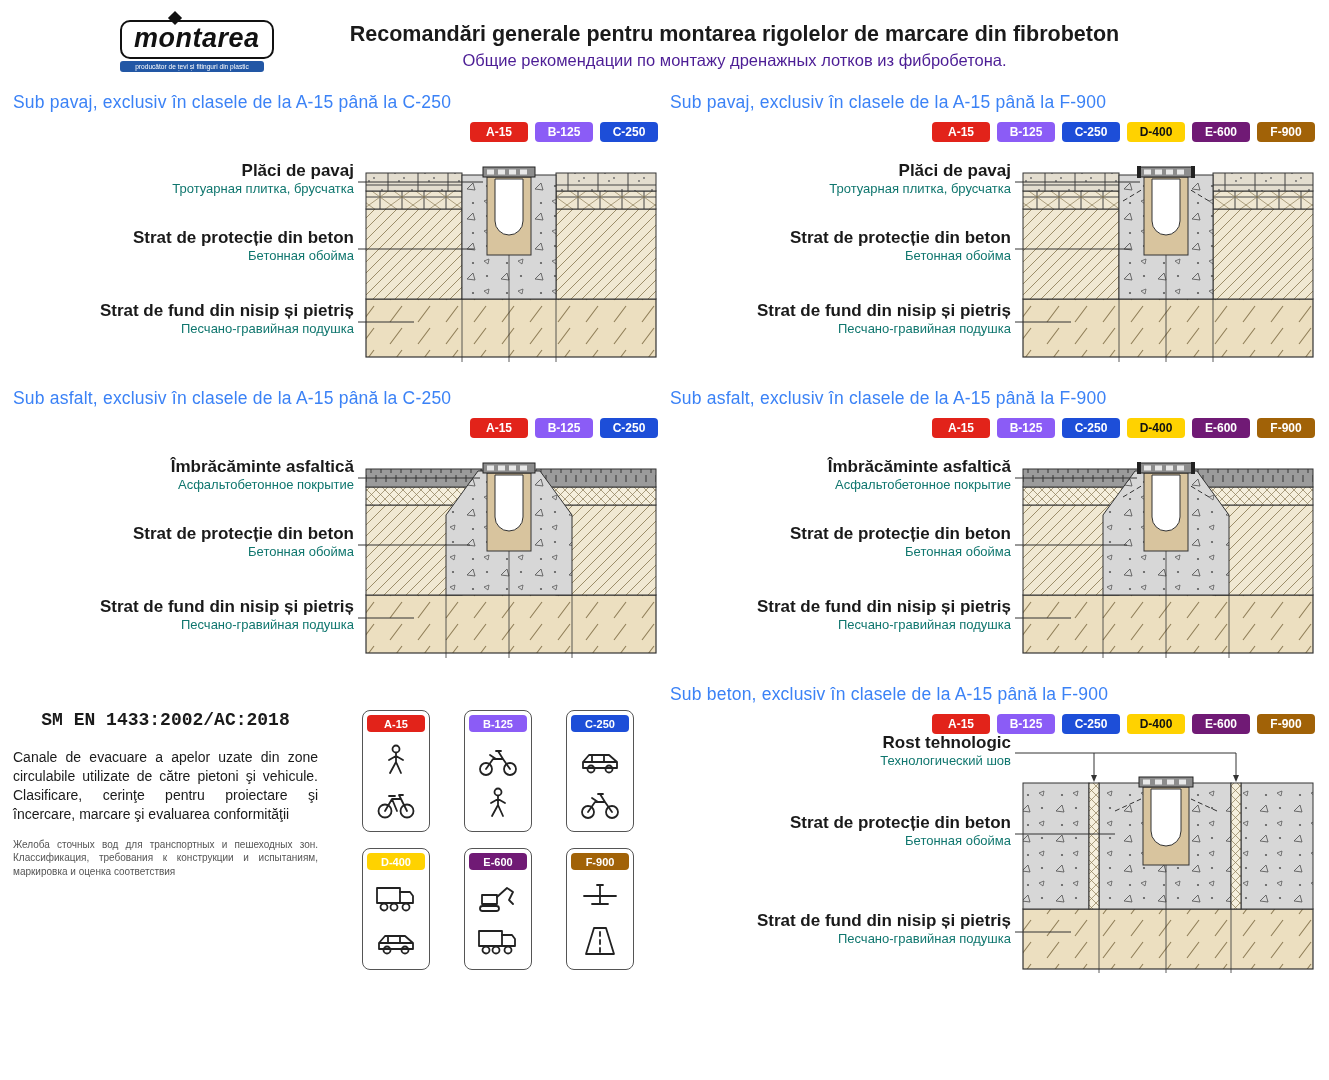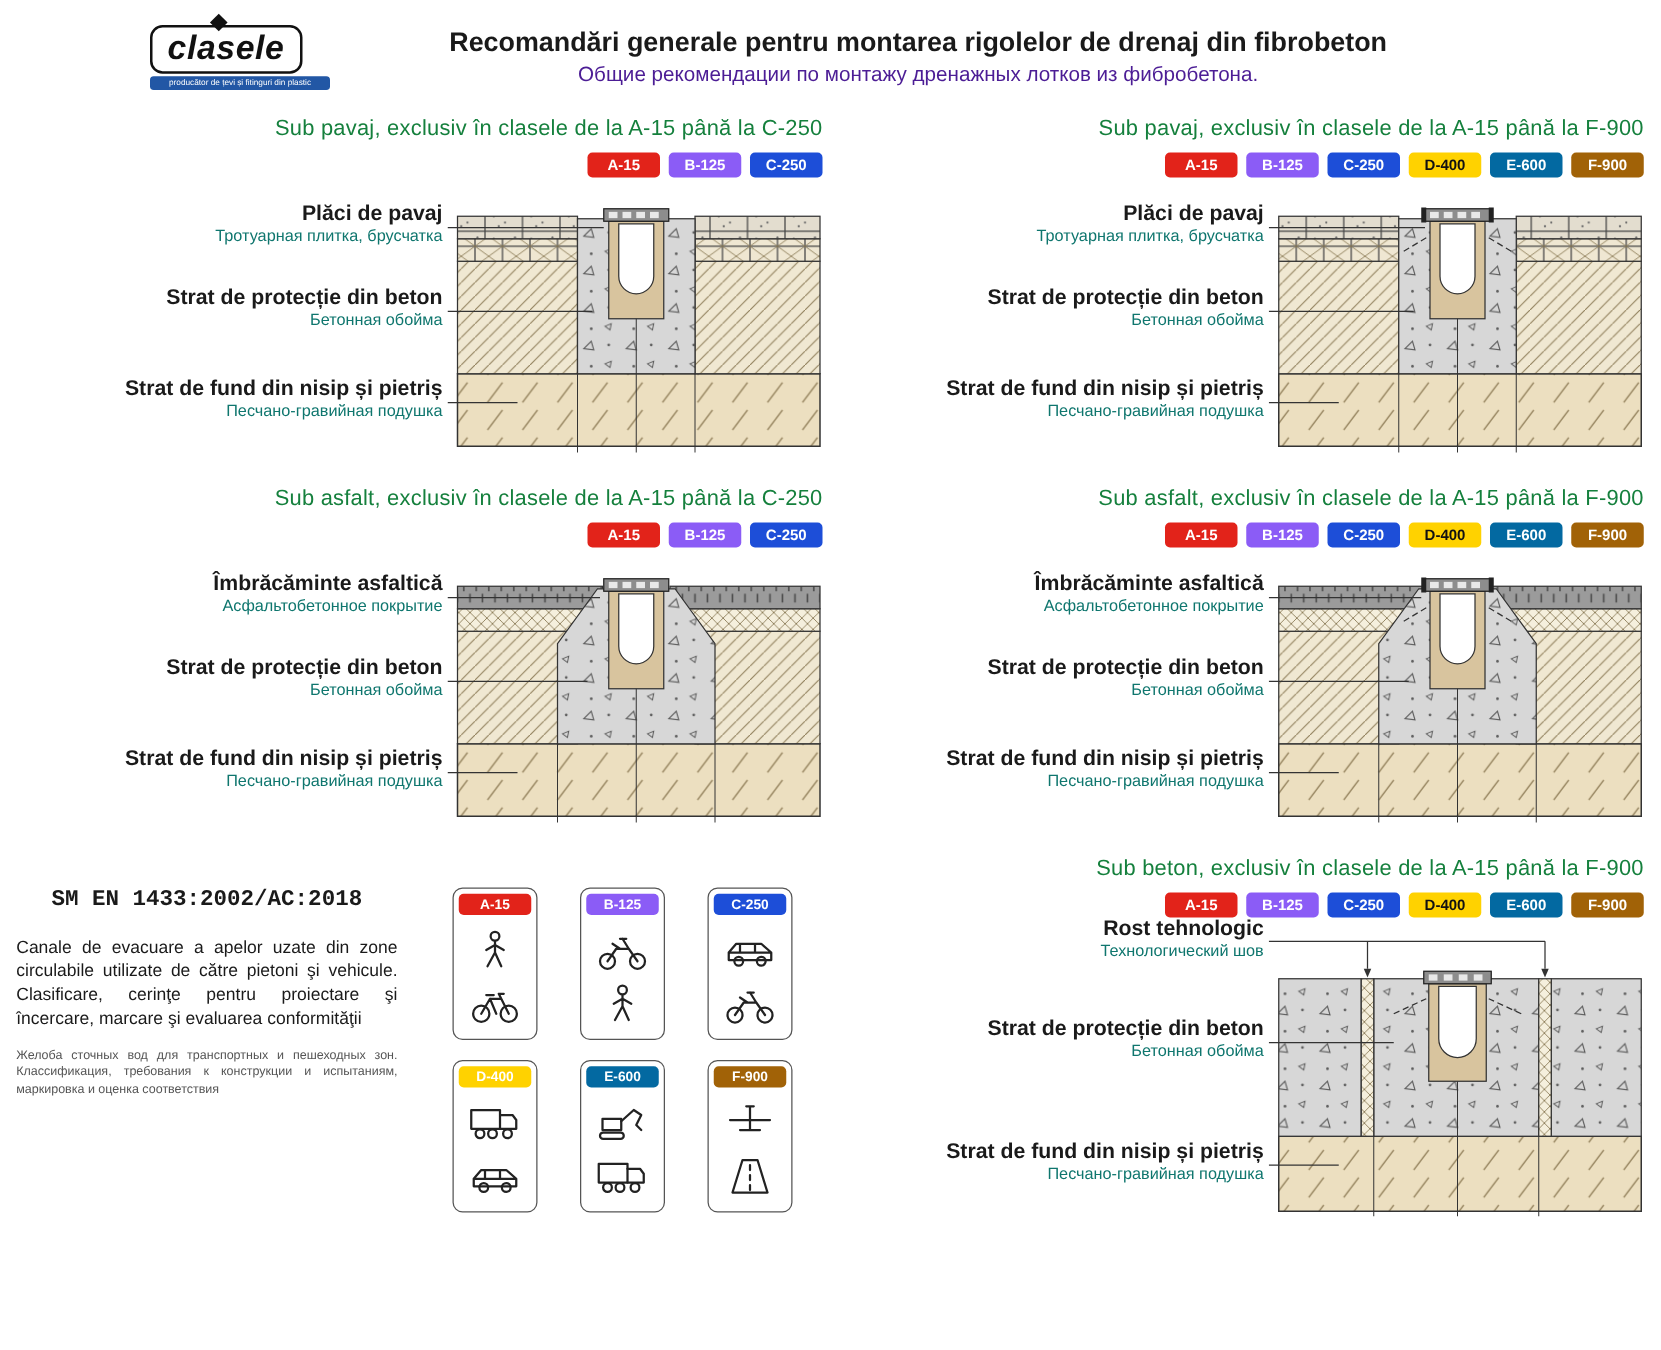--- a/index.html
+++ b/index.html
@@ -12,25 +12,25 @@
   .logo-nib{position:absolute;top:-9px;left:48px;width:10px;height:10px;background:#111;transform:rotate(45deg);}
   .logo-text{font-size:27px;font-weight:bold;font-style:italic;letter-spacing:.5px;color:#111;}
   .logo-bar{background:#2257a5;color:#fff;font-size:6.6px;text-align:center;border-radius:3px;padding:2px 3px;margin-top:2px;width:138px;}
   .titles{flex:1;text-align:center;padding-right:120px;}
   .title-ro{font-size:21.5px;font-weight:bold;margin:6px 0 4px;color:#1a1a1a;}
   .title-ru{font-size:16.5px;color:#4c1d95;margin:0;font-weight:normal;}
 
   
   main{display:grid;grid-template-columns:645px 645px;column-gap:12px;row-gap:24px;padding:8px 13px 0;}
   section{box-sizing:border-box;}
-  .sec-title{margin:0 0 9px;text-align:right;color:#15803d;font-size:17.5px;font-weight:500;letter-spacing:.2px;}
+  .sec-title{margin:0 0 9px;text-align:left;color:#3b82f6;font-size:17.5px;font-weight:500;letter-spacing:.2px;}
   .badges{display:flex;justify-content:flex-end;gap:7px;margin-bottom:7px;}
   .badge{display:inline-block;min-width:40px;text-align:center;font-size:12px;font-weight:bold;color:#fff;padding:3px 9px;border-radius:4px;}
   .bg-a15{background:#e2231a;} .bg-b125{background:#8b5cf6;} .bg-c250{background:#1d4ed8;}
-  .bg-d400{background:#ffd200;color:#111;} .bg-e600{background:#0369a1;} .bg-f900{background:#a16207;}
+  .bg-d400{background:#ffd200;color:#111;} .bg-e600{background:#701a75;} .bg-f900{background:#a16207;}
 
   .drow{position:relative;display:flex;}
   .labels{position:relative;flex:1;}
   .lbl{position:absolute;right:4px;width:330px;text-align:right;}
   .lbl .ro{font-size:17px;font-weight:bold;color:#1a1a1a;line-height:1.18;}
   .lbl .ru{font-size:13px;color:#0f766e;line-height:1.3;}
   .diag{flex:0 0 auto;display:block;}
 
   
   .standard{display:flex;gap:20px;padding-top:26px;}
@@ -188,26 +188,26 @@
   </g>
 </defs>
 </svg>
 
 <div class="page">
 
   <header>
     <div class="logo-wrap">
       <div class="logo-box">
         <span class="logo-nib"></span>
-        <span class="logo-text">clasele</span>
+        <span class="logo-text">montarea</span>
       </div>
       <div class="logo-bar">producător de țevi și fitinguri din plastic</div>
     </div>
     <div class="titles">
-      <h1 class="title-ro">Recomandări generale pentru montarea rigolelor de drenaj din fibrobeton</h1>
+      <h1 class="title-ro">Recomandări generale pentru montarea rigolelor de marcare din fibrobeton</h1>
       <h2 class="title-ru">Общие рекомендации по монтажу дренажных лотков из фибробетона.</h2>
     </div>
   </header>
 
   <main>
 
     <section>
       <h3 class="sec-title">Sub pavaj, exclusiv în clasele de la A-15 până la C-250</h3>
       <div class="badges">
         <span class="badge bg-a15">A-15</span>

